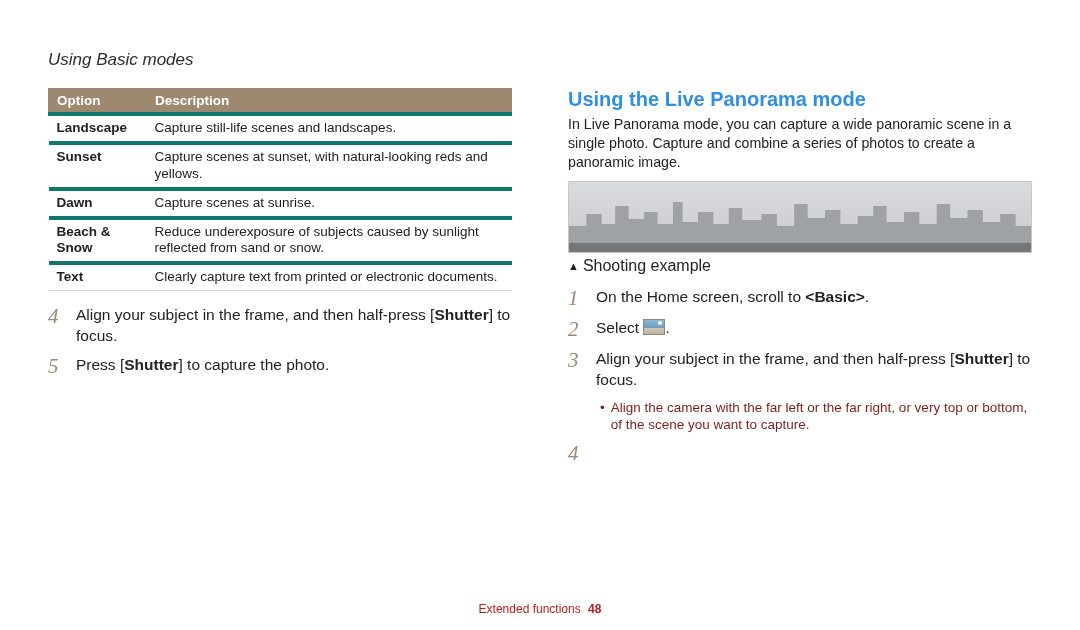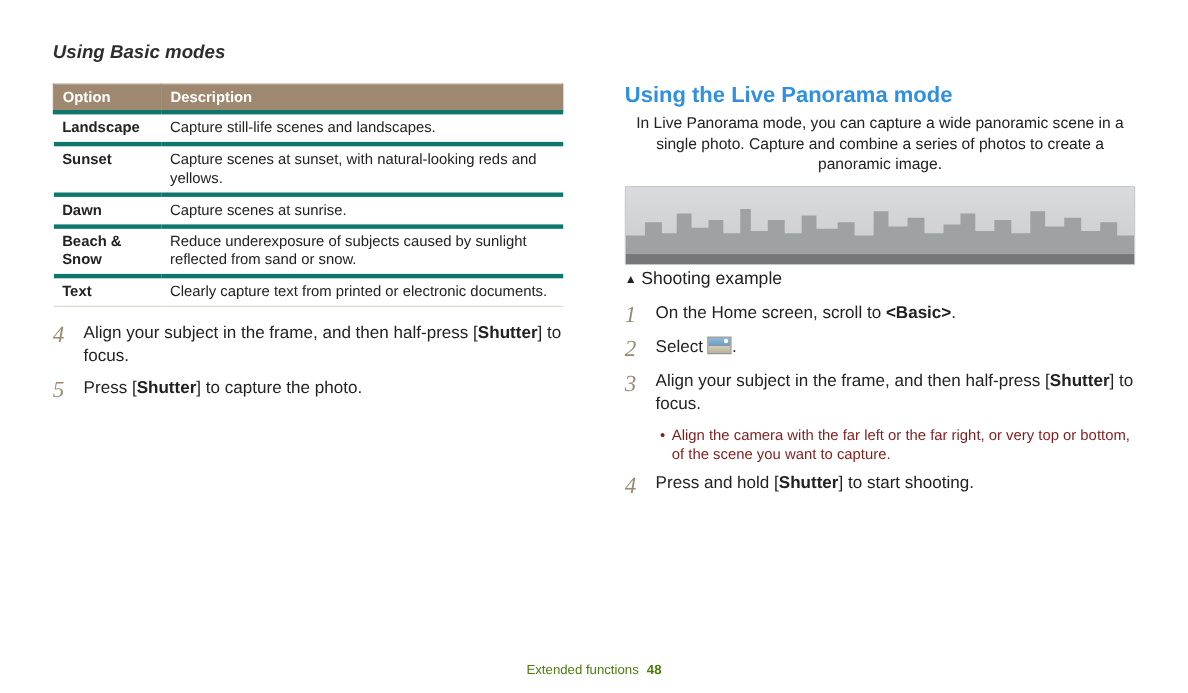--- a/index.html
+++ b/index.html
@@ -14,22 +14,21 @@
     height: 630px;
     position: relative;
     box-sizing: border-box;
     padding: 30px 48px 0 48px;
   }
   .header {
     font-style: italic;
     font-size: 17px;
     color: #2d2d2d;
     margin-bottom: 18px;
-    margin-top: 8px;
-    font-weight: bold;
+    margin-top: 20px;
   }
   .columns {
     display: flex;
     gap: 56px;
   }
   .col {
     flex: 1;
     min-width: 0;
   }
   
@@ -97,21 +96,20 @@
   .h2 {
     color: #2f8fe0;
     font-weight: 700;
     font-size: 20px;
     margin-bottom: 4px;
   }
   .intro {
     font-size: 14.2px;
     line-height: 1.35;
     margin-bottom: 8px;
-    text-align: center;
   }
   
   .pano {
     width: 100%;
     height: 72px;
     background: linear-gradient(#d9dbde, #c8cacd);
     position: relative;
     border: 1px solid #c4c6c9;
     box-sizing: border-box;
     margin-bottom: 4px;
@@ -158,21 +156,21 @@
     background:#fff;
     border-radius:50%;
   }
   
   .footer {
     position: absolute;
     bottom: 14px;
     left: 0; right: 0;
     text-align: center;
     font-size: 12px;
-    color: #4d7c0f;
+    color: #b91c1c;
   }
   .footer b { font-weight: 700; margin-left: 4px; }
 </style>
 </head>
 <body>
 
 <div class="page">
 
   <div class="header">Using Basic modes</div>
 
@@ -259,23 +257,20 @@
           </div>
         </div>
         <div class="bullets">
           <div class="bi">
             <span class="dot"></span>
             <span>Align the camera with the far left or the far right, or very top or bottom, of the scene you want to capture.</span>
           </div>
         </div>
         <div class="step" style="margin-top:8px;">
           <div class="step-num">4</div>
-          <div class="step-body">
-            <span>Press and hold [</span><b>Shutter</b><span>] to start shooting.</span>
-          </div>
         </div>
       </div>
     </div>
   </div>
 
   <div class="footer">
     <span>Extended functions</span>
     <b>48</b>
   </div>
 </div>

